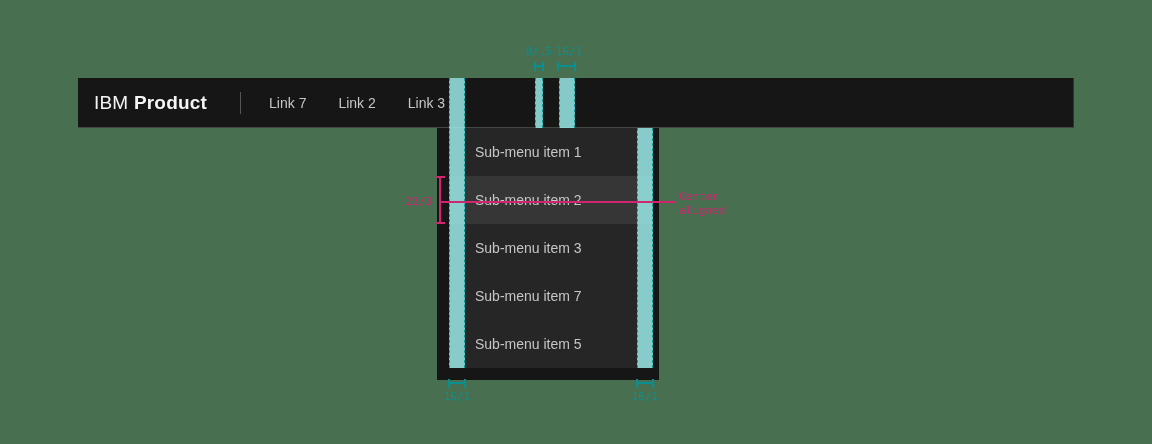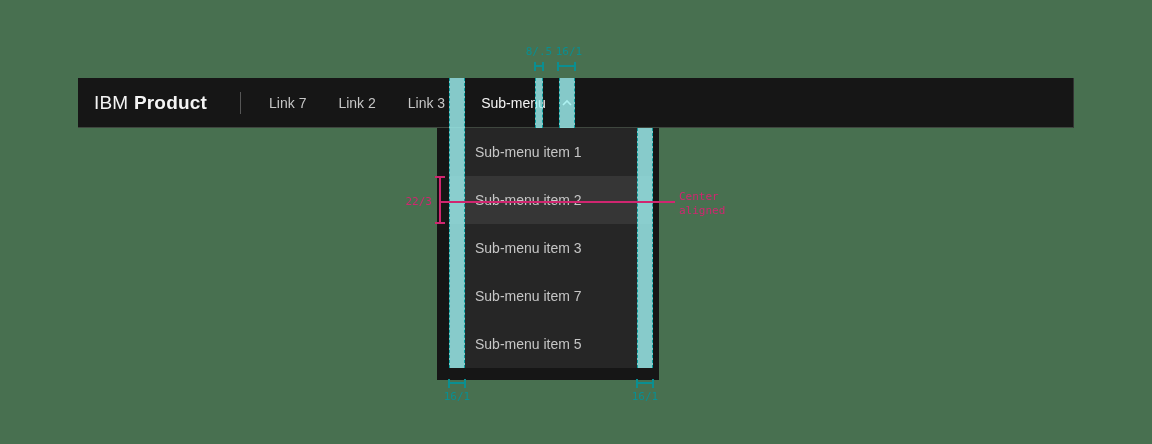--- a/index.html
+++ b/index.html
@@ -63,29 +63,20 @@
 
 <div class="stage">
 
   <div class="header">
     <div class="brand"><span>IBM</span>&nbsp;<b>Product</b></div>
     <div class="hdr-divider"></div>
     <nav class="nav">
       <div class="nav-link">Link 7</div>
       <div class="nav-link">Link 2</div>
       <div class="nav-link">Link 3</div>
-      <div class="submenu-trigger">
-        <span class="submenu-label">Sub-menu</span>
-        <span class="submenu-gap"></span>
-        <span class="chev">
-          <svg width="16" height="16" viewBox="0 0 16 16">
-            <path d="M4 10 L8 6 L12 10" fill="none" stroke="#f4f4f4" stroke-width="1.6"></path>
-          </svg>
-        </span>
-      </div>
     </nav>
   </div>
 
   <div class="menu-panel">
     <div class="menu-rows">
       <div class="menu-row">Sub-menu item 1</div>
       <div class="menu-row hover">Sub-menu item 2</div>
       <div class="menu-row">Sub-menu item 3</div>
       <div class="menu-row">Sub-menu item 7</div>
       <div class="menu-row">Sub-menu item 5</div>

